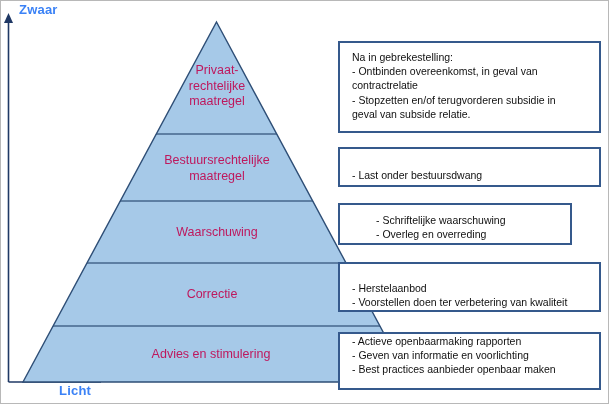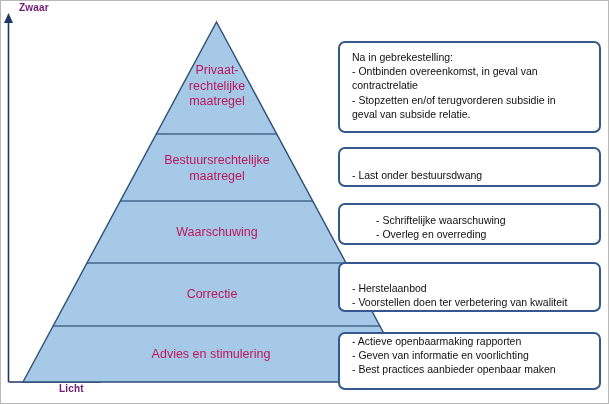--- a/index.html
+++ b/index.html
@@ -13,23 +13,23 @@
     height: 404px;
     background: #ffffff;
     border: 1px solid #b8b8b8;
     box-sizing: border-box;
     overflow: hidden;
     font-family: "Liberation Sans", sans-serif;
   }
   
   .axis-label {
     position: absolute;
-    font-size: 10px;
+    font-size: 13px;
     font-weight: bold;
-    color: #701a75;
+    color: #3b82f6;
     letter-spacing: 0.2px;
     white-space: nowrap;
   }
   #axis-zwaar { left: 18px; top: 1px; }
   #axis-licht { left: 18px; top: 382px; margin-left: 40px; }
   .axis-svg {
     position: absolute;
     left: 0;
     top: 0;
     width: 609px;
@@ -56,32 +56,32 @@
     font-size: 12.5px;
     line-height: 15.5px;
     white-space: pre-line;
     pointer-events: none;
   }
   
   .callout {
     position: absolute;
     background: #ffffff;
     border: 2.6px solid #35598C;
-    border-radius: 7px;
+    border-radius: 0;
     box-sizing: border-box;
     overflow: hidden;
     color: #0f0f0f;
     font-size: 10.5px;
     line-height: 14.2px;
     white-space: pre-line;
     padding: 7px 9px 4px 12px;
   }
   #callout-1 { left: 337px; top: 40px;  width: 263px; height: 92px; }
   #callout-2 { left: 337px; top: 146px; width: 263px; height: 40px; padding-top: 19px; }
-  #callout-3 { left: 337px; top: 202px; width: 263px; height: 42px; padding-top: 8px; padding-left: 36px; }
+  #callout-3 { left: 337px; top: 202px; width: 234px; height: 42px; padding-top: 8px; padding-left: 36px; }
   #callout-4 { left: 337px; top: 261px; width: 263px; height: 50px; padding-top: 17px; }
   #callout-5 { left: 337px; top: 331px; width: 263px; height: 58px; padding-top: 0; }
 </style>
 </head>
 <body>
 
 <div id="root">
 
   <svg class="axis-svg" viewBox="0 0 609 404">
     <line x1="7.5" y1="22" x2="7.5" y2="381" stroke="#1F3864" stroke-width="1.6"></line>

